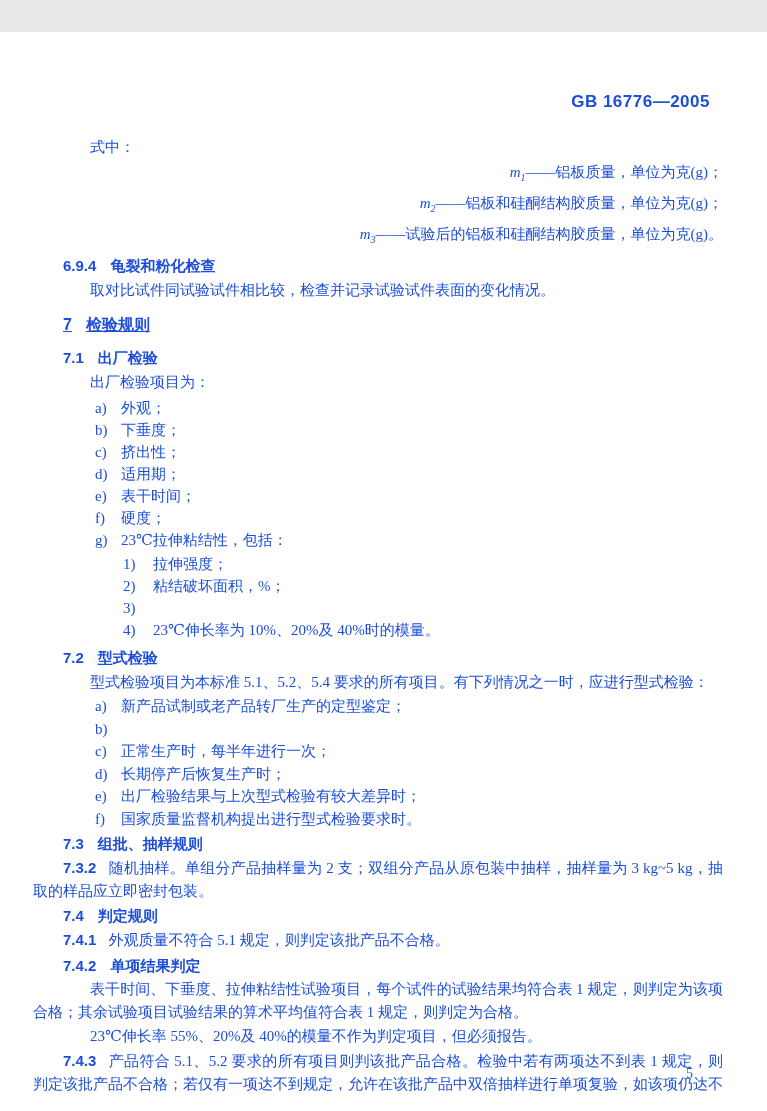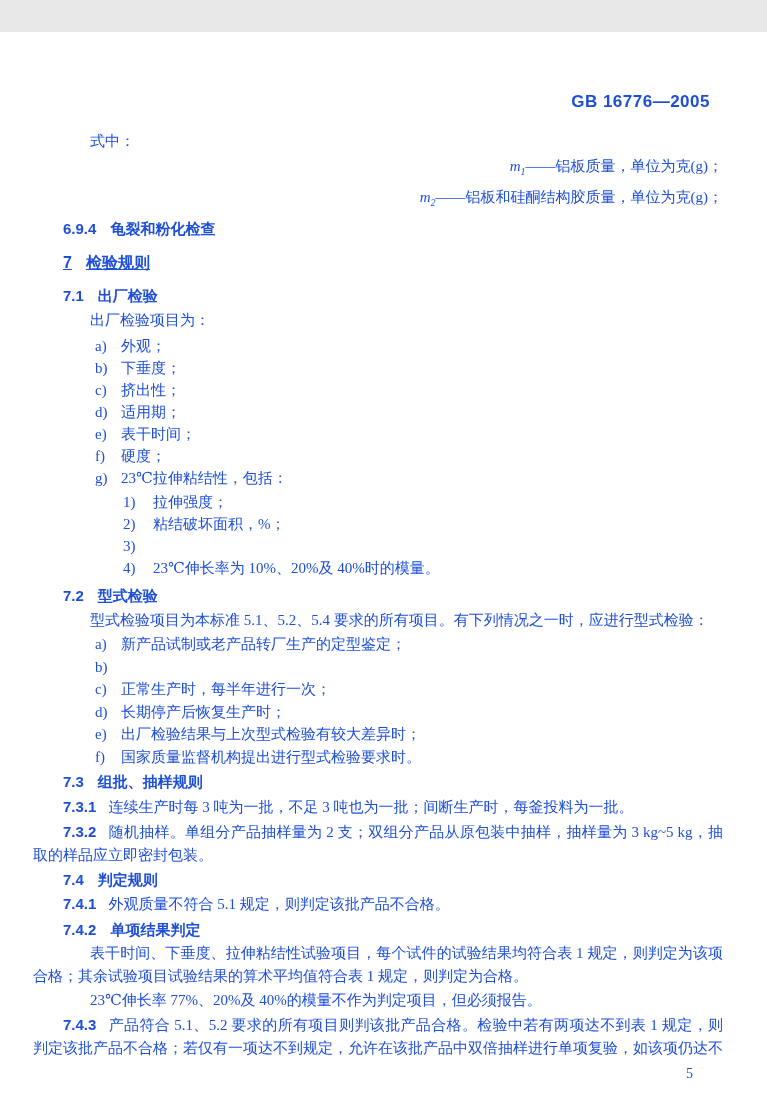--- a/index.html
+++ b/index.html
@@ -11,21 +11,21 @@
     color:#1d4ed8;
     overflow:hidden;
     margin-top:32px;
   }
   .std-header{
     position:absolute;top:60px;right:57px;
     font-family:"Liberation Sans","DejaVu Sans",sans-serif;
     font-weight:bold;font-size:17px;letter-spacing:.5px;
   }
   .content{
-    position:absolute;left:33px;top:0;width:690px;
+    position:absolute;left:33px;top:6px;width:690px;
     font-size:15px;line-height:23px;
   }
   .content{padding-top:98px;}
   .para-indent{ margin:0 0 0 0; padding-left:57px;}
   .mdef{ margin:1px 0 0 0; padding-left:55px; line-height:24px;text-align:right;}
   .mdef .sym{font-style:italic;}
   .mdef sub{font-size:10px;}
   .h-clause{
     margin:2px 0 0 30px;
     font-family:Liberation Sans, sans-serif;
@@ -68,23 +68,25 @@
 <div class="page">
 
   <div class="std-header">GB 16776—2005</div>
 
   <div class="content">
 
     <p class="para-indent">式中：</p>
 
     <p class="mdef"><span class="sym"><span>m</span><sub>1</sub></span><span>——铝板质量，单位为克(g)；</span></p>
     <p class="mdef"><span class="sym"><span>m</span><sub>2</sub></span><span>——铝板和硅酮结构胶质量，单位为克(g)；</span></p>
+    <p class="mdef"><span class="sym"><span>m</span><sub>3</sub></span><span>——试验后的铝板和硅酮结构胶质量，单位为克(g)。</span></p>
 
     <p class="h-clause"><span class="h-num">6.9.4</span><span>龟裂和粉化检查</span></p>
 
+    <p class="body-para nowrap">取对比试件同试验试件相比较，检查并记录试验试件表面的变化情况。</p>
 
     <p class="h-chapter"><span class="h-num">7</span><span>检验规则</span></p>
 
     <p class="h-clause mt9"><span class="h-num">7.1</span><span>出厂检验</span></p>
 
     <p class="body-para">出厂检验项目为：</p>
 
     <div class="list">
       <div class="row">
           <span class="marker">a)</span>
@@ -159,33 +161,32 @@
           <span>出厂检验结果与上次型式检验有较大差异时；</span>
         </div>
       <div class="row">
           <span class="marker">f)</span>
           <span>国家质量监督机构提出进行型式检验要求时。</span>
         </div>
     </div>
 
     <p class="h-clause"><span class="h-num">7.3</span><span>组批、抽样规则</span></p>
 
-    <p class="clause-para nowrap"><span class="cnum">7.3.1</span><span>连续生产时每 3 吨为一批，不足 3 吨也为一批；间断生产时，每釜投料为一批。</span></p>
 
     <p class="clause-para mt1"><span class="cnum">7.3.2</span><span>随机抽样。单组分产品抽样量为 2 支；双组分产品从原包装中抽样，抽样量为 3 kg~5 kg，抽取的样品应立即密封包装。</span></p>
 
     <p class="h-clause mt1"><span class="h-num">7.4</span><span>判定规则</span></p>
 
     <p class="clause-para nowrap mt1"><span class="cnum">7.4.1</span><span>外观质量不符合 5.1 规定，则判定该批产品不合格。</span></p>
 
     <p class="h-clause"><span class="h-num">7.4.2</span><span>单项结果判定</span></p>
 
     <p class="hang-para">表干时间、下垂度、拉伸粘结性试验项目，每个试件的试验结果均符合表 1 规定，则判定为该项合格；其余试验项目试验结果的算术平均值符合表 1 规定，则判定为合格。</p>
 
-    <p class="hang-para nowrap">23℃伸长率 77%、20%及 40%的模量不作为判定项目，但必须报告。</p>
+    <p class="hang-para nowrap">23℃伸长率 55%、20%及 40%的模量不作为判定项目，但必须报告。</p>
 
     <p class="clause-para mt1"><span class="cnum">7.4.3</span><span>产品符合 5.1、5.2 要求的所有项目则判该批产品合格。检验中若有两项达不到表 1 规定，则判定该批产品不合格；若仅有一项达不到规定，允许在该批产品中双倍抽样进行单项复验，如该项仍达不</span></p>
 
   </div>
 
   <div class="page-num">5</div>
 
 </div>
 
 </body></html>

